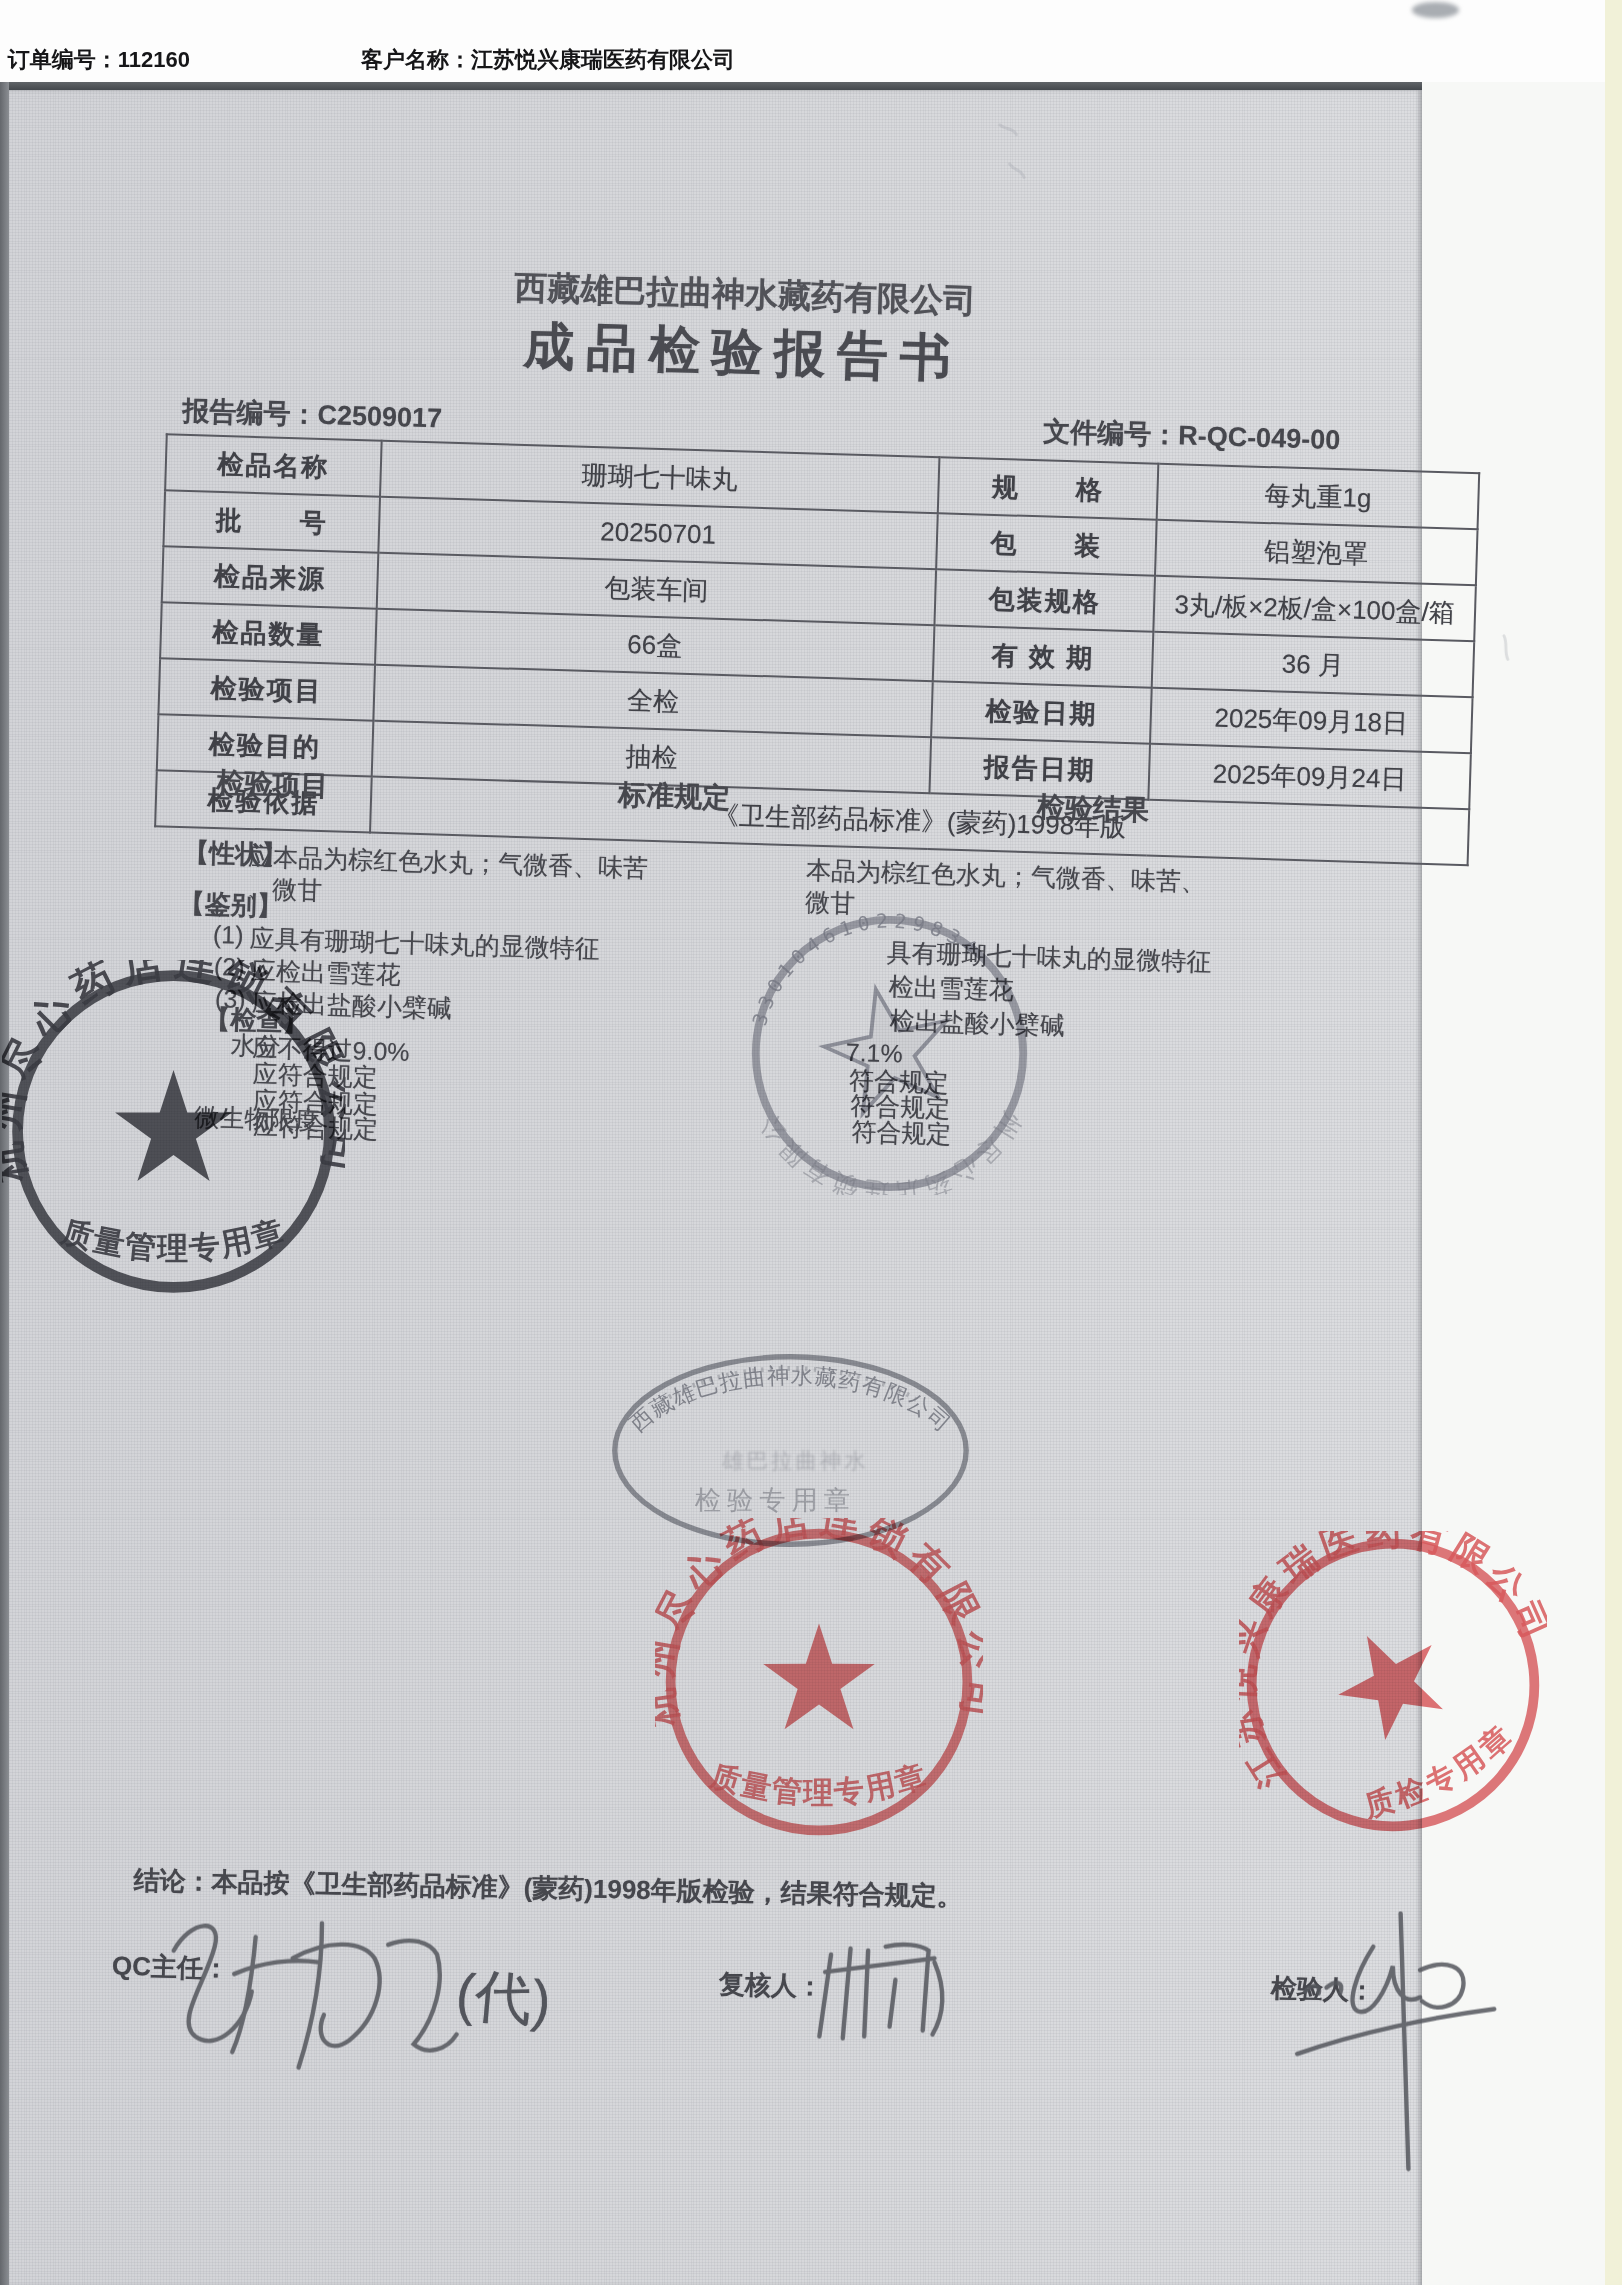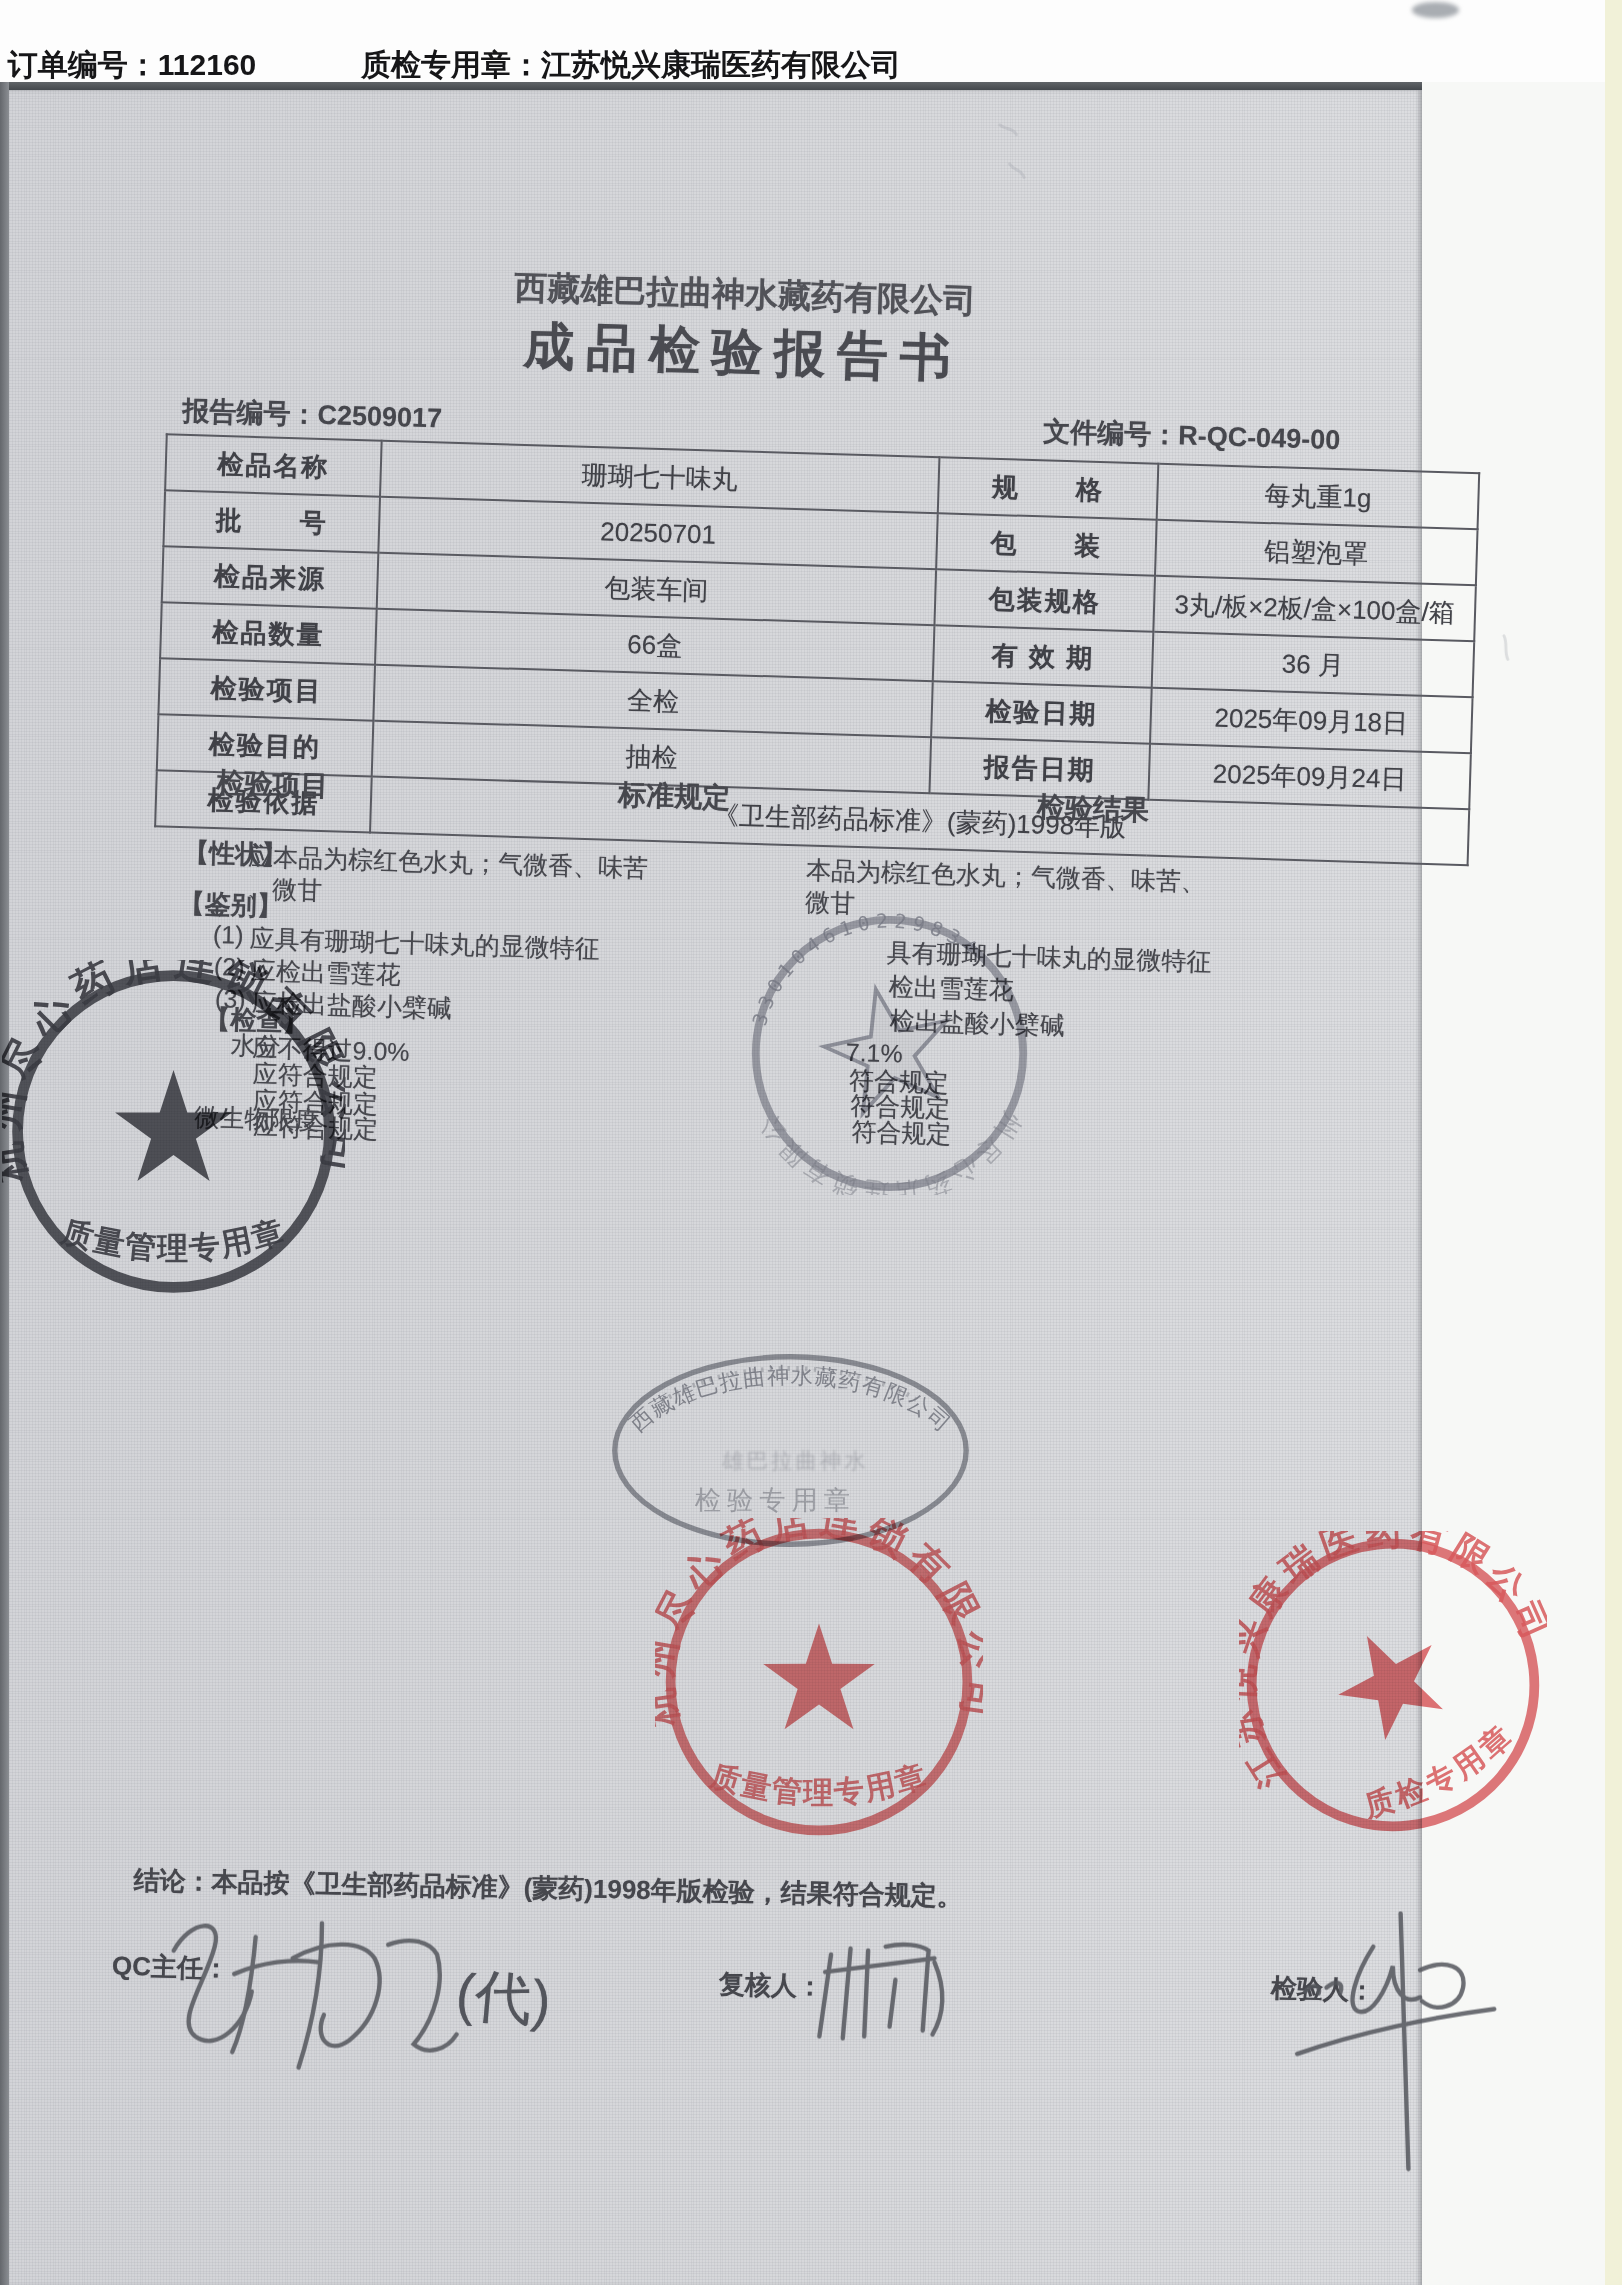--- a/index.html
+++ b/index.html
@@ -17,21 +17,21 @@
         background:
           repeating-linear-gradient(90deg, rgba(128,131,139,.10) 0 1px, transparent 1px 2.9px),
           repeating-linear-gradient(0deg, rgba(128,131,139,.10) 0 1px, transparent 1px 2.9px),
           linear-gradient(90deg,#d3d4d8 0%,#d7d8db 55%,#dcdde0 100%);
         box-shadow:inset -2.9px 0 3.9px rgba(120,122,126,.5);}
   
   .t{position:absolute;white-space:nowrap;color:#46474d;
      font-family:"Liberation Sans","DejaVu Sans",sans-serif;
      text-shadow:0 0 1px rgba(70,72,80,.45);}
   .b{font-weight:bold;}
-  .hdr-text{color:#161618;font-size:30px;font-weight:bold;text-shadow:none;}
+  .hdr-text{color:#161618;font-size:22px;font-weight:bold;text-shadow:none;}
   
   .content{position:absolute;left:0;top:0;width:1623px;height:2286px;
            transform:rotate(1.7deg);transform-origin:59px 88px;}
   
   .info-table{position:absolute;left:176px;top:430px;border-collapse:collapse;}
   .info-table td{border:2px solid #595a61;height:54px;padding:0;text-align:center;
                  vertical-align:middle;font-size:26px;color:#404147;
                  text-shadow:0 0 1px rgba(70,72,80,.45);}
   .info-table{border:2.9px solid #54555c;}
   .info-table td.lab{font-weight:bold;letter-spacing:2px;}
@@ -45,21 +45,21 @@
 <body>
 
 <div class="abs top-white"></div>
 <div class="abs top-rule"></div>
 <div class="abs page"></div>
 <div class="abs left-strip"></div>
 <div class="abs right-yellow"></div>
 <div class="blob" style="left:1412px;top:2px;width:47px;height:15.6px;background:#a9adb2;"></div>
 
 <span class="t hdr-text" style="left:7.8px;top:45px;">订单编号：112160</span>
-<span class="t hdr-text" style="left:361px;top:45px;">质检专用章：江苏悦兴康瑞医药有限公司</span>
+<span class="t hdr-text" style="left:361px;top:45px;">客户名称：江苏悦兴康瑞医药有限公司</span>
 
 <div class="content">
 
   <span class="t b" style="left:429px;top:252px;width:644px;text-align:center;font-size:33px;color:#515258;">西藏雄巴拉曲神水藏药有限公司</span>
   <span class="t b" style="left:419px;top:298px;width:663px;text-align:center;font-size:51px;letter-spacing:11.7px;color:#4a4b51;">成品检验报告书</span>
 
   <span class="t b" style="left:192px;top:389px;font-size:27px;"><span>报告编号：</span><span>C2509017</span></span>
   <span class="t b" style="left:1053px;top:384px;font-size:27px;"><span>文件编号：</span><span>R-QC-049-00</span></span>
 
   <table class="info-table">

